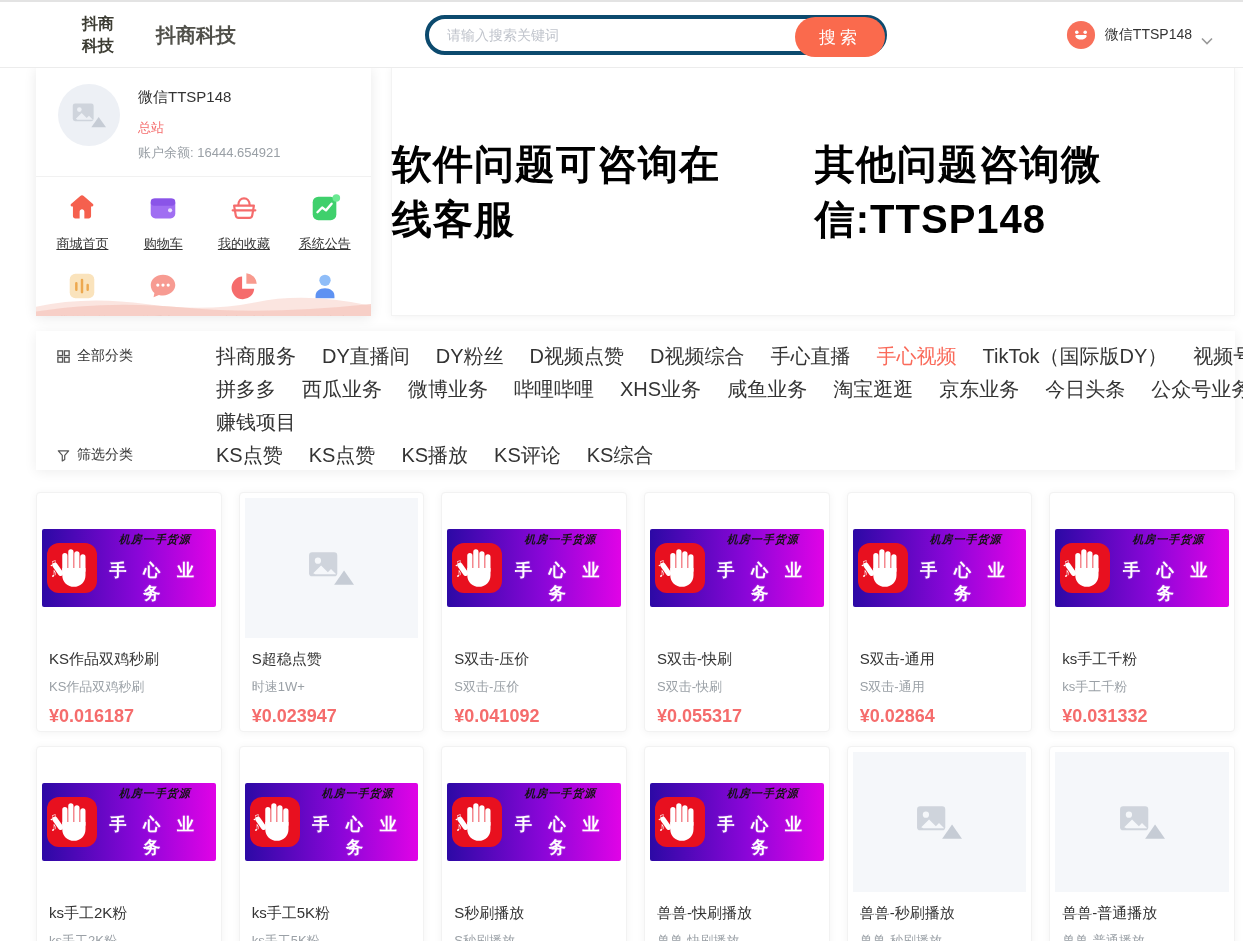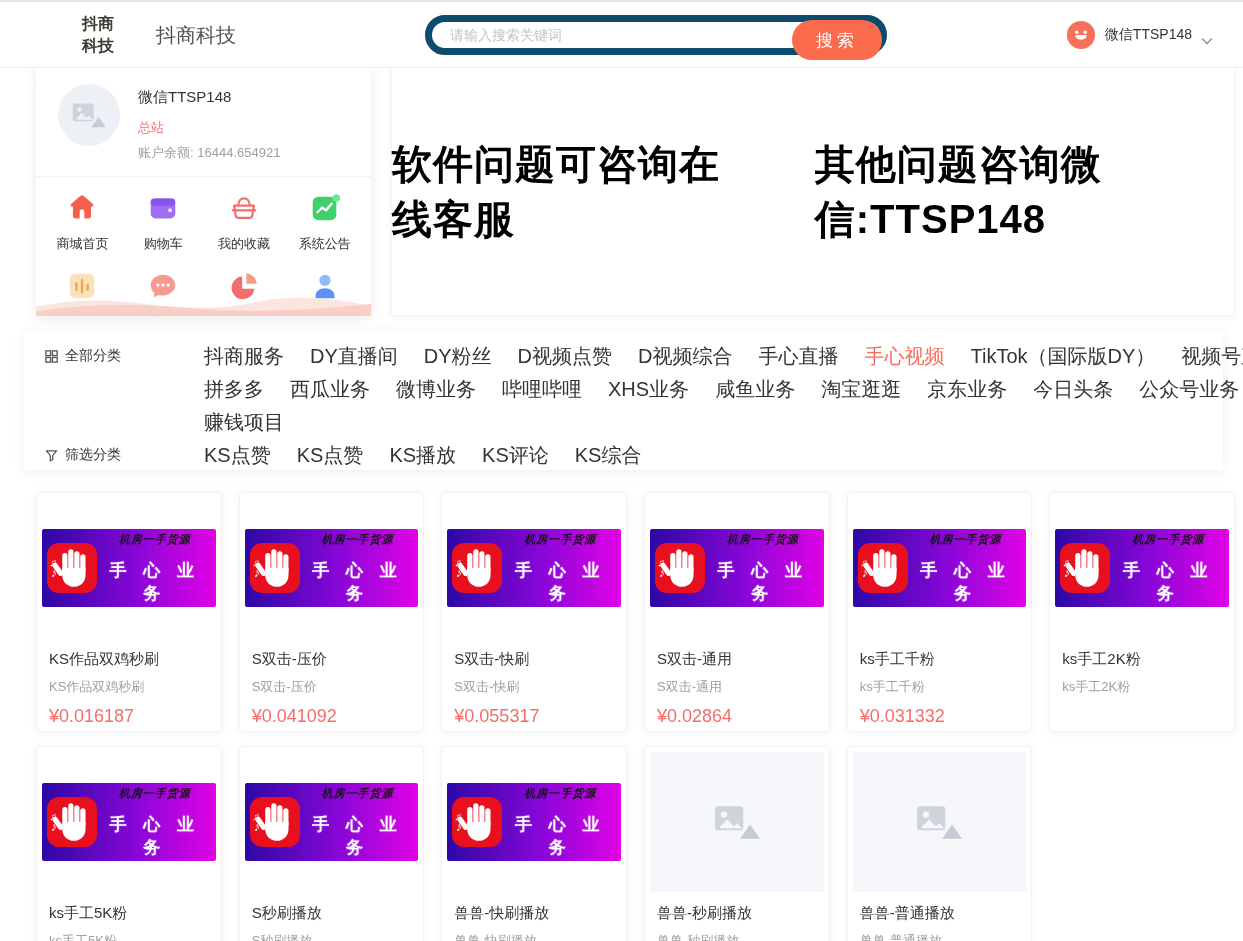--- a/index.html
+++ b/index.html
@@ -6,23 +6,23 @@
   html,body { background:#fff; }
   body { width:1243px; height:941px; overflow:hidden;
          font-family:"Liberation Sans","DejaVu Sans",sans-serif; color:#333; }
   #app { position:relative; width:1243px; height:941px; background:#fff; overflow:hidden; }
 
   
   .topbar { position:absolute; top:0; left:0; right:0; height:68px; background:#fff;
             border-top:2px solid #e3e3e3; border-bottom:1px solid #ececec; z-index:5; }
   .logo { position:absolute; left:82px; top:11px; font-size:16px; font-weight:bold;
           color:#3c3c33; line-height:1.35; text-align:center; }
-  .sitename { position:absolute; left:156px; top:20px; font-size:20px; color:#50504a; }
+  .sitename { position:absolute; left:156px; top:20px; font-size:20px; color:#50504a;font-weight:bold; }
   .searchwrap { position:absolute; left:425px; top:13px; width:462px; height:40px;
-                border:7px solid #0c4a6e; border-radius:20px; background:#fff; display:flex; }
+                border:4px solid #0c4a6e; border-radius:20px; background:#fff; display:flex; }
   .searchwrap input { flex:1; border:none; outline:none; background:transparent;
                       padding:0 14px 0 18px; font-size:14px; color:#333;
                       font-family:inherit; }
   .searchwrap input::placeholder { color:#c0c4cc; }
   .search-btn { position:absolute; right:-2px; top:-2px; width:90px; height:40px;
                 background:#fa6a4d; color:#fff; border:none; border-radius:20px;
                 font-size:17px; cursor:pointer; font-family:Liberation Mono, monospace; letter-spacing:4px; }
   .userbox { position:absolute; right:30px; top:18px; display:flex; align-items:center;
              gap:9px; cursor:pointer; }
   .userbox .uname { font-size:14px; color:#333; }
@@ -33,34 +33,34 @@
   .user-sec { display:flex; gap:18px; padding:17px 18px 14px 22px;
               border-bottom:1px solid #f1f1f1; }
   .avatar-ph { width:62px; height:62px; border-radius:50%; background:#edf0f5;
                display:flex; align-items:center; justify-content:center; flex-shrink:0; }
   .uinfo { padding-top:4px; }
   .uinfo .n { font-size:15px; color:#333; margin-bottom:7px; }
   .uinfo .b { font-size:13px; color:#f56c6c; margin-bottom:7px;margin-top:12px; }
   .uinfo .m { font-size:13px; color:#9aa0a6; }
   .menu-grid { display:grid; grid-template-columns:repeat(4,1fr); row-gap:16px;
                padding:14px 6px 0; text-align:center; }
-  .menu-item { cursor:pointer; }
+  .menu-item { cursor:pointer;text-decoration:underline; }
   .menu-item svg { width:34px; height:34px; display:inline-block; }
   .menu-item .lb { font-size:13px; color:#333; margin-top:6px; }
   .wave { position:absolute; bottom:0; left:0; width:100%; height:24px; }
 
   
   .notice { position:absolute; left:391px; top:67px; width:844px; height:249px;
             background:#fff; border:1px solid #f3f3f3; box-shadow:0 1px 8px rgba(0,0,0,.05);
             display:flex; flex-direction:row; justify-content:center; align-items:center;
             gap:58px; }
   .notice .line { font-size:40px; font-weight:bold; color:#000; letter-spacing:1px; }
 
   
-  .catpanel { position:absolute; left:24px; top:331px; width:1199px; height:139px;
+  .catpanel { position:absolute; left:36px; top:331px; width:1199px; height:139px;
               background:#fff; box-shadow:0 2px 12px rgba(0,0,0,.07);
               padding:15px 20px; display:grid; grid-template-columns:160px 1fr;
               row-gap:13px; align-content:start; }
   .cat-label { display:flex; align-items:center; gap:6px; font-size:14px; color:#333; }
   .cat-label svg { width:15px; height:15px; }
   .cat-items { display:flex; flex-wrap:nowrap; column-gap:26px; font-size:20px;
                color:#333; line-height:20px; white-space:nowrap; }
   .cat-items span { cursor:pointer; }
   .cat-items span.active { color:#fa6a5a; }
 
@@ -82,21 +82,21 @@
   .hx-badge { font-family:"Liberation Serif","DejaVu Serif",serif; font-style:italic;
               font-weight:bold; font-size:11px; color:#141414; letter-spacing:1px; }
   .hx-main { color:#fff; font-size:17px; font-weight:600; letter-spacing:6px;
              margin-top:12px; text-shadow:0 0 2px rgba(255,255,255,.35); }
   .ph-box { display:none; width:100%; height:100%; background:#f5f7fa;
             align-items:center; justify-content:center; }
   .card.placeholder .ph-box { display:flex; }
   .card-info { padding:7px 12px 0; }
   .card-info .title { font-size:15px; color:#333; }
   .card-info .subtitle { font-size:13px; color:#9aa0a6; margin-top:9px; }
-  .card-info .price { font-size:18px; color:#f56c6c; margin-top:10px; }
+  .card-info .price { font-size:18px; color:#f56c6c; margin-top:10px;font-weight:bold; }
 </style>
 </head>
 <body>
 
 <div id="app">
 
   <div class="topbar">
     <div class="logo">
       <div>抖商</div>
       <div>科技</div>
@@ -302,285 +302,303 @@
         </div>
 
       </div>
       <div class="card-info">
         <div class="title">KS作品双鸡秒刷</div>
         <div class="subtitle">KS作品双鸡秒刷</div>
         <div class="price">¥0.016187</div>
       </div>
     </div>
 
-
-    <div class="card banner">
-      <div class="img-area">
-        <div class="hx-banner">
-          <div class="hx-logo">
-            <svg viewBox="0 0 40 40">
-                <rect x="12.2" y="8" width="4.2" height="16" rx="2.1" fill="#fff"></rect>
-                <rect x="17" y="5" width="4.2" height="19" rx="2.1" fill="#fff"></rect>
-                <rect x="21.8" y="6.5" width="4.2" height="17.5" rx="2.1" fill="#fff"></rect>
-                <rect x="26.6" y="9" width="4.2" height="15" rx="2.1" fill="#fff"></rect>
-                <rect x="6.5" y="15" width="4.2" height="12" rx="2.1" transform="rotate(-35 8.6 21)" fill="#fff"></rect>
-                <path d="M12.2 20h18.6v5.5c0 6-4.4 9.5-9.3 9.5s-9.3-3.5-9.3-9.5z" fill="#fff"></path>
-                <text x="2" y="18" font-size="8" fill="#fff">♫</text>
-                <text x="3" y="27" font-size="10" fill="#fff">♪</text>
-              </svg>
-          </div>
-          <div class="hx-texts">
-            <div class="hx-badge">机房一手货源</div>
-            <div class="hx-main">手 心 业 务</div>
-          </div>
-        </div>
-
-      </div>
-      <div class="card-info">
-        <div class="title">S双击-压价</div>
-        <div class="subtitle">S双击-压价</div>
-        <div class="price">¥0.041092</div>
-      </div>
-    </div>
-
-    <div class="card banner">
-      <div class="img-area">
-        <div class="hx-banner">
-          <div class="hx-logo">
-            <svg viewBox="0 0 40 40">
-                <rect x="12.2" y="8" width="4.2" height="16" rx="2.1" fill="#fff"></rect>
-                <rect x="17" y="5" width="4.2" height="19" rx="2.1" fill="#fff"></rect>
-                <rect x="21.8" y="6.5" width="4.2" height="17.5" rx="2.1" fill="#fff"></rect>
-                <rect x="26.6" y="9" width="4.2" height="15" rx="2.1" fill="#fff"></rect>
-                <rect x="6.5" y="15" width="4.2" height="12" rx="2.1" transform="rotate(-35 8.6 21)" fill="#fff"></rect>
-                <path d="M12.2 20h18.6v5.5c0 6-4.4 9.5-9.3 9.5s-9.3-3.5-9.3-9.5z" fill="#fff"></path>
-                <text x="2" y="18" font-size="8" fill="#fff">♫</text>
-                <text x="3" y="27" font-size="10" fill="#fff">♪</text>
-              </svg>
-          </div>
-          <div class="hx-texts">
-            <div class="hx-badge">机房一手货源</div>
-            <div class="hx-main">手 心 业 务</div>
-          </div>
-        </div>
-
-      </div>
-      <div class="card-info">
-        <div class="title">S双击-快刷</div>
-        <div class="subtitle">S双击-快刷</div>
-        <div class="price">¥0.055317</div>
-      </div>
-    </div>
-
-    <div class="card banner">
-      <div class="img-area">
-        <div class="hx-banner">
-          <div class="hx-logo">
-            <svg viewBox="0 0 40 40">
-                <rect x="12.2" y="8" width="4.2" height="16" rx="2.1" fill="#fff"></rect>
-                <rect x="17" y="5" width="4.2" height="19" rx="2.1" fill="#fff"></rect>
-                <rect x="21.8" y="6.5" width="4.2" height="17.5" rx="2.1" fill="#fff"></rect>
-                <rect x="26.6" y="9" width="4.2" height="15" rx="2.1" fill="#fff"></rect>
-                <rect x="6.5" y="15" width="4.2" height="12" rx="2.1" transform="rotate(-35 8.6 21)" fill="#fff"></rect>
-                <path d="M12.2 20h18.6v5.5c0 6-4.4 9.5-9.3 9.5s-9.3-3.5-9.3-9.5z" fill="#fff"></path>
-                <text x="2" y="18" font-size="8" fill="#fff">♫</text>
-                <text x="3" y="27" font-size="10" fill="#fff">♪</text>
-              </svg>
-          </div>
-          <div class="hx-texts">
-            <div class="hx-badge">机房一手货源</div>
-            <div class="hx-main">手 心 业 务</div>
-          </div>
-        </div>
-
-      </div>
-      <div class="card-info">
-        <div class="title">S双击-通用</div>
-        <div class="subtitle">S双击-通用</div>
-        <div class="price">¥0.02864</div>
-      </div>
-    </div>
-
-    <div class="card banner">
-      <div class="img-area">
-        <div class="hx-banner">
-          <div class="hx-logo">
-            <svg viewBox="0 0 40 40">
-                <rect x="12.2" y="8" width="4.2" height="16" rx="2.1" fill="#fff"></rect>
-                <rect x="17" y="5" width="4.2" height="19" rx="2.1" fill="#fff"></rect>
-                <rect x="21.8" y="6.5" width="4.2" height="17.5" rx="2.1" fill="#fff"></rect>
-                <rect x="26.6" y="9" width="4.2" height="15" rx="2.1" fill="#fff"></rect>
-                <rect x="6.5" y="15" width="4.2" height="12" rx="2.1" transform="rotate(-35 8.6 21)" fill="#fff"></rect>
-                <path d="M12.2 20h18.6v5.5c0 6-4.4 9.5-9.3 9.5s-9.3-3.5-9.3-9.5z" fill="#fff"></path>
-                <text x="2" y="18" font-size="8" fill="#fff">♫</text>
-                <text x="3" y="27" font-size="10" fill="#fff">♪</text>
-              </svg>
-          </div>
-          <div class="hx-texts">
-            <div class="hx-badge">机房一手货源</div>
-            <div class="hx-main">手 心 业 务</div>
-          </div>
-        </div>
-
-      </div>
-      <div class="card-info">
-        <div class="title">ks手工千粉</div>
-        <div class="subtitle">ks手工千粉</div>
-        <div class="price">¥0.031332</div>
-      </div>
-    </div>
-
-    <div class="card banner">
-      <div class="img-area">
-        <div class="hx-banner">
-          <div class="hx-logo">
-            <svg viewBox="0 0 40 40">
-                <rect x="12.2" y="8" width="4.2" height="16" rx="2.1" fill="#fff"></rect>
-                <rect x="17" y="5" width="4.2" height="19" rx="2.1" fill="#fff"></rect>
-                <rect x="21.8" y="6.5" width="4.2" height="17.5" rx="2.1" fill="#fff"></rect>
-                <rect x="26.6" y="9" width="4.2" height="15" rx="2.1" fill="#fff"></rect>
-                <rect x="6.5" y="15" width="4.2" height="12" rx="2.1" transform="rotate(-35 8.6 21)" fill="#fff"></rect>
-                <path d="M12.2 20h18.6v5.5c0 6-4.4 9.5-9.3 9.5s-9.3-3.5-9.3-9.5z" fill="#fff"></path>
-                <text x="2" y="18" font-size="8" fill="#fff">♫</text>
-                <text x="3" y="27" font-size="10" fill="#fff">♪</text>
-              </svg>
-          </div>
-          <div class="hx-texts">
-            <div class="hx-badge">机房一手货源</div>
-            <div class="hx-main">手 心 业 务</div>
-          </div>
-        </div>
-
-      </div>
-      <div class="card-info">
-        <div class="title">ks手工2K粉</div>
-        <div class="subtitle">ks手工2K粉</div>
-        <div class="price"></div>
-      </div>
-    </div>
-
-    <div class="card banner">
-      <div class="img-area">
-        <div class="hx-banner">
-          <div class="hx-logo">
-            <svg viewBox="0 0 40 40">
-                <rect x="12.2" y="8" width="4.2" height="16" rx="2.1" fill="#fff"></rect>
-                <rect x="17" y="5" width="4.2" height="19" rx="2.1" fill="#fff"></rect>
-                <rect x="21.8" y="6.5" width="4.2" height="17.5" rx="2.1" fill="#fff"></rect>
-                <rect x="26.6" y="9" width="4.2" height="15" rx="2.1" fill="#fff"></rect>
-                <rect x="6.5" y="15" width="4.2" height="12" rx="2.1" transform="rotate(-35 8.6 21)" fill="#fff"></rect>
-                <path d="M12.2 20h18.6v5.5c0 6-4.4 9.5-9.3 9.5s-9.3-3.5-9.3-9.5z" fill="#fff"></path>
-                <text x="2" y="18" font-size="8" fill="#fff">♫</text>
-                <text x="3" y="27" font-size="10" fill="#fff">♪</text>
-              </svg>
-          </div>
-          <div class="hx-texts">
-            <div class="hx-badge">机房一手货源</div>
-            <div class="hx-main">手 心 业 务</div>
-          </div>
-        </div>
-
-      </div>
-      <div class="card-info">
-        <div class="title">ks手工5K粉</div>
-        <div class="subtitle">ks手工5K粉</div>
-        <div class="price"></div>
-      </div>
-    </div>
-
-    <div class="card banner">
-      <div class="img-area">
-        <div class="hx-banner">
-          <div class="hx-logo">
-            <svg viewBox="0 0 40 40">
-                <rect x="12.2" y="8" width="4.2" height="16" rx="2.1" fill="#fff"></rect>
-                <rect x="17" y="5" width="4.2" height="19" rx="2.1" fill="#fff"></rect>
-                <rect x="21.8" y="6.5" width="4.2" height="17.5" rx="2.1" fill="#fff"></rect>
-                <rect x="26.6" y="9" width="4.2" height="15" rx="2.1" fill="#fff"></rect>
-                <rect x="6.5" y="15" width="4.2" height="12" rx="2.1" transform="rotate(-35 8.6 21)" fill="#fff"></rect>
-                <path d="M12.2 20h18.6v5.5c0 6-4.4 9.5-9.3 9.5s-9.3-3.5-9.3-9.5z" fill="#fff"></path>
-                <text x="2" y="18" font-size="8" fill="#fff">♫</text>
-                <text x="3" y="27" font-size="10" fill="#fff">♪</text>
-              </svg>
-          </div>
-          <div class="hx-texts">
-            <div class="hx-badge">机房一手货源</div>
-            <div class="hx-main">手 心 业 务</div>
-          </div>
-        </div>
-
-      </div>
-      <div class="card-info">
-        <div class="title">S秒刷播放</div>
-        <div class="subtitle">S秒刷播放</div>
-        <div class="price"></div>
-      </div>
-    </div>
-
-    <div class="card banner">
-      <div class="img-area">
-        <div class="hx-banner">
-          <div class="hx-logo">
-            <svg viewBox="0 0 40 40">
-                <rect x="12.2" y="8" width="4.2" height="16" rx="2.1" fill="#fff"></rect>
-                <rect x="17" y="5" width="4.2" height="19" rx="2.1" fill="#fff"></rect>
-                <rect x="21.8" y="6.5" width="4.2" height="17.5" rx="2.1" fill="#fff"></rect>
-                <rect x="26.6" y="9" width="4.2" height="15" rx="2.1" fill="#fff"></rect>
-                <rect x="6.5" y="15" width="4.2" height="12" rx="2.1" transform="rotate(-35 8.6 21)" fill="#fff"></rect>
-                <path d="M12.2 20h18.6v5.5c0 6-4.4 9.5-9.3 9.5s-9.3-3.5-9.3-9.5z" fill="#fff"></path>
-                <text x="2" y="18" font-size="8" fill="#fff">♫</text>
-                <text x="3" y="27" font-size="10" fill="#fff">♪</text>
-              </svg>
-          </div>
-          <div class="hx-texts">
-            <div class="hx-badge">机房一手货源</div>
-            <div class="hx-main">手 心 业 务</div>
-          </div>
-        </div>
-
-      </div>
-      <div class="card-info">
-        <div class="title">兽兽-快刷播放</div>
-        <div class="subtitle">兽兽-快刷播放</div>
-        <div class="price"></div>
-      </div>
-    </div>
-
     <div class="card placeholder">
       <div class="img-area">
 
         <div class="ph-box">
           <svg viewBox="0 0 44 36" width="46" height="38">
               <rect x="1" y="3" width="27" height="23" rx="3" fill="#cfd4dc"></rect>
               <circle cx="9.5" cy="11" r="3" fill="#f5f7fa"></circle>
               <path d="M5 23l7.5-7.5 6.5 6.5 3-3 5 5H7z" fill="#f5f7fa"></path>
               <path d="M25 34l9.5-13.5L44 34z" fill="#c6ccd5"></path>
             </svg>
         </div>
       </div>
       <div class="card-info">
-        <div class="title">兽兽-秒刷播放</div>
-        <div class="subtitle">兽兽-秒刷播放</div>
+        <div class="title">S超稳点赞</div>
+        <div class="subtitle">时速1W+</div>
+        <div class="price">¥0.023947</div>
+      </div>
+    </div>
+
+    <div class="card banner">
+      <div class="img-area">
+        <div class="hx-banner">
+          <div class="hx-logo">
+            <svg viewBox="0 0 40 40">
+                <rect x="12.2" y="8" width="4.2" height="16" rx="2.1" fill="#fff"></rect>
+                <rect x="17" y="5" width="4.2" height="19" rx="2.1" fill="#fff"></rect>
+                <rect x="21.8" y="6.5" width="4.2" height="17.5" rx="2.1" fill="#fff"></rect>
+                <rect x="26.6" y="9" width="4.2" height="15" rx="2.1" fill="#fff"></rect>
+                <rect x="6.5" y="15" width="4.2" height="12" rx="2.1" transform="rotate(-35 8.6 21)" fill="#fff"></rect>
+                <path d="M12.2 20h18.6v5.5c0 6-4.4 9.5-9.3 9.5s-9.3-3.5-9.3-9.5z" fill="#fff"></path>
+                <text x="2" y="18" font-size="8" fill="#fff">♫</text>
+                <text x="3" y="27" font-size="10" fill="#fff">♪</text>
+              </svg>
+          </div>
+          <div class="hx-texts">
+            <div class="hx-badge">机房一手货源</div>
+            <div class="hx-main">手 心 业 务</div>
+          </div>
+        </div>
+
+      </div>
+      <div class="card-info">
+        <div class="title">S双击-压价</div>
+        <div class="subtitle">S双击-压价</div>
+        <div class="price">¥0.041092</div>
+      </div>
+    </div>
+
+    <div class="card banner">
+      <div class="img-area">
+        <div class="hx-banner">
+          <div class="hx-logo">
+            <svg viewBox="0 0 40 40">
+                <rect x="12.2" y="8" width="4.2" height="16" rx="2.1" fill="#fff"></rect>
+                <rect x="17" y="5" width="4.2" height="19" rx="2.1" fill="#fff"></rect>
+                <rect x="21.8" y="6.5" width="4.2" height="17.5" rx="2.1" fill="#fff"></rect>
+                <rect x="26.6" y="9" width="4.2" height="15" rx="2.1" fill="#fff"></rect>
+                <rect x="6.5" y="15" width="4.2" height="12" rx="2.1" transform="rotate(-35 8.6 21)" fill="#fff"></rect>
+                <path d="M12.2 20h18.6v5.5c0 6-4.4 9.5-9.3 9.5s-9.3-3.5-9.3-9.5z" fill="#fff"></path>
+                <text x="2" y="18" font-size="8" fill="#fff">♫</text>
+                <text x="3" y="27" font-size="10" fill="#fff">♪</text>
+              </svg>
+          </div>
+          <div class="hx-texts">
+            <div class="hx-badge">机房一手货源</div>
+            <div class="hx-main">手 心 业 务</div>
+          </div>
+        </div>
+
+      </div>
+      <div class="card-info">
+        <div class="title">S双击-快刷</div>
+        <div class="subtitle">S双击-快刷</div>
+        <div class="price">¥0.055317</div>
+      </div>
+    </div>
+
+    <div class="card banner">
+      <div class="img-area">
+        <div class="hx-banner">
+          <div class="hx-logo">
+            <svg viewBox="0 0 40 40">
+                <rect x="12.2" y="8" width="4.2" height="16" rx="2.1" fill="#fff"></rect>
+                <rect x="17" y="5" width="4.2" height="19" rx="2.1" fill="#fff"></rect>
+                <rect x="21.8" y="6.5" width="4.2" height="17.5" rx="2.1" fill="#fff"></rect>
+                <rect x="26.6" y="9" width="4.2" height="15" rx="2.1" fill="#fff"></rect>
+                <rect x="6.5" y="15" width="4.2" height="12" rx="2.1" transform="rotate(-35 8.6 21)" fill="#fff"></rect>
+                <path d="M12.2 20h18.6v5.5c0 6-4.4 9.5-9.3 9.5s-9.3-3.5-9.3-9.5z" fill="#fff"></path>
+                <text x="2" y="18" font-size="8" fill="#fff">♫</text>
+                <text x="3" y="27" font-size="10" fill="#fff">♪</text>
+              </svg>
+          </div>
+          <div class="hx-texts">
+            <div class="hx-badge">机房一手货源</div>
+            <div class="hx-main">手 心 业 务</div>
+          </div>
+        </div>
+
+      </div>
+      <div class="card-info">
+        <div class="title">S双击-通用</div>
+        <div class="subtitle">S双击-通用</div>
+        <div class="price">¥0.02864</div>
+      </div>
+    </div>
+
+    <div class="card banner">
+      <div class="img-area">
+        <div class="hx-banner">
+          <div class="hx-logo">
+            <svg viewBox="0 0 40 40">
+                <rect x="12.2" y="8" width="4.2" height="16" rx="2.1" fill="#fff"></rect>
+                <rect x="17" y="5" width="4.2" height="19" rx="2.1" fill="#fff"></rect>
+                <rect x="21.8" y="6.5" width="4.2" height="17.5" rx="2.1" fill="#fff"></rect>
+                <rect x="26.6" y="9" width="4.2" height="15" rx="2.1" fill="#fff"></rect>
+                <rect x="6.5" y="15" width="4.2" height="12" rx="2.1" transform="rotate(-35 8.6 21)" fill="#fff"></rect>
+                <path d="M12.2 20h18.6v5.5c0 6-4.4 9.5-9.3 9.5s-9.3-3.5-9.3-9.5z" fill="#fff"></path>
+                <text x="2" y="18" font-size="8" fill="#fff">♫</text>
+                <text x="3" y="27" font-size="10" fill="#fff">♪</text>
+              </svg>
+          </div>
+          <div class="hx-texts">
+            <div class="hx-badge">机房一手货源</div>
+            <div class="hx-main">手 心 业 务</div>
+          </div>
+        </div>
+
+      </div>
+      <div class="card-info">
+        <div class="title">ks手工千粉</div>
+        <div class="subtitle">ks手工千粉</div>
+        <div class="price">¥0.031332</div>
+      </div>
+    </div>
+
+    <div class="card banner">
+      <div class="img-area">
+        <div class="hx-banner">
+          <div class="hx-logo">
+            <svg viewBox="0 0 40 40">
+                <rect x="12.2" y="8" width="4.2" height="16" rx="2.1" fill="#fff"></rect>
+                <rect x="17" y="5" width="4.2" height="19" rx="2.1" fill="#fff"></rect>
+                <rect x="21.8" y="6.5" width="4.2" height="17.5" rx="2.1" fill="#fff"></rect>
+                <rect x="26.6" y="9" width="4.2" height="15" rx="2.1" fill="#fff"></rect>
+                <rect x="6.5" y="15" width="4.2" height="12" rx="2.1" transform="rotate(-35 8.6 21)" fill="#fff"></rect>
+                <path d="M12.2 20h18.6v5.5c0 6-4.4 9.5-9.3 9.5s-9.3-3.5-9.3-9.5z" fill="#fff"></path>
+                <text x="2" y="18" font-size="8" fill="#fff">♫</text>
+                <text x="3" y="27" font-size="10" fill="#fff">♪</text>
+              </svg>
+          </div>
+          <div class="hx-texts">
+            <div class="hx-badge">机房一手货源</div>
+            <div class="hx-main">手 心 业 务</div>
+          </div>
+        </div>
+
+      </div>
+      <div class="card-info">
+        <div class="title">ks手工2K粉</div>
+        <div class="subtitle">ks手工2K粉</div>
+        <div class="price"></div>
+      </div>
+    </div>
+
+    <div class="card banner">
+      <div class="img-area">
+        <div class="hx-banner">
+          <div class="hx-logo">
+            <svg viewBox="0 0 40 40">
+                <rect x="12.2" y="8" width="4.2" height="16" rx="2.1" fill="#fff"></rect>
+                <rect x="17" y="5" width="4.2" height="19" rx="2.1" fill="#fff"></rect>
+                <rect x="21.8" y="6.5" width="4.2" height="17.5" rx="2.1" fill="#fff"></rect>
+                <rect x="26.6" y="9" width="4.2" height="15" rx="2.1" fill="#fff"></rect>
+                <rect x="6.5" y="15" width="4.2" height="12" rx="2.1" transform="rotate(-35 8.6 21)" fill="#fff"></rect>
+                <path d="M12.2 20h18.6v5.5c0 6-4.4 9.5-9.3 9.5s-9.3-3.5-9.3-9.5z" fill="#fff"></path>
+                <text x="2" y="18" font-size="8" fill="#fff">♫</text>
+                <text x="3" y="27" font-size="10" fill="#fff">♪</text>
+              </svg>
+          </div>
+          <div class="hx-texts">
+            <div class="hx-badge">机房一手货源</div>
+            <div class="hx-main">手 心 业 务</div>
+          </div>
+        </div>
+
+      </div>
+      <div class="card-info">
+        <div class="title">ks手工5K粉</div>
+        <div class="subtitle">ks手工5K粉</div>
+        <div class="price"></div>
+      </div>
+    </div>
+
+    <div class="card banner">
+      <div class="img-area">
+        <div class="hx-banner">
+          <div class="hx-logo">
+            <svg viewBox="0 0 40 40">
+                <rect x="12.2" y="8" width="4.2" height="16" rx="2.1" fill="#fff"></rect>
+                <rect x="17" y="5" width="4.2" height="19" rx="2.1" fill="#fff"></rect>
+                <rect x="21.8" y="6.5" width="4.2" height="17.5" rx="2.1" fill="#fff"></rect>
+                <rect x="26.6" y="9" width="4.2" height="15" rx="2.1" fill="#fff"></rect>
+                <rect x="6.5" y="15" width="4.2" height="12" rx="2.1" transform="rotate(-35 8.6 21)" fill="#fff"></rect>
+                <path d="M12.2 20h18.6v5.5c0 6-4.4 9.5-9.3 9.5s-9.3-3.5-9.3-9.5z" fill="#fff"></path>
+                <text x="2" y="18" font-size="8" fill="#fff">♫</text>
+                <text x="3" y="27" font-size="10" fill="#fff">♪</text>
+              </svg>
+          </div>
+          <div class="hx-texts">
+            <div class="hx-badge">机房一手货源</div>
+            <div class="hx-main">手 心 业 务</div>
+          </div>
+        </div>
+
+      </div>
+      <div class="card-info">
+        <div class="title">S秒刷播放</div>
+        <div class="subtitle">S秒刷播放</div>
+        <div class="price"></div>
+      </div>
+    </div>
+
+    <div class="card banner">
+      <div class="img-area">
+        <div class="hx-banner">
+          <div class="hx-logo">
+            <svg viewBox="0 0 40 40">
+                <rect x="12.2" y="8" width="4.2" height="16" rx="2.1" fill="#fff"></rect>
+                <rect x="17" y="5" width="4.2" height="19" rx="2.1" fill="#fff"></rect>
+                <rect x="21.8" y="6.5" width="4.2" height="17.5" rx="2.1" fill="#fff"></rect>
+                <rect x="26.6" y="9" width="4.2" height="15" rx="2.1" fill="#fff"></rect>
+                <rect x="6.5" y="15" width="4.2" height="12" rx="2.1" transform="rotate(-35 8.6 21)" fill="#fff"></rect>
+                <path d="M12.2 20h18.6v5.5c0 6-4.4 9.5-9.3 9.5s-9.3-3.5-9.3-9.5z" fill="#fff"></path>
+                <text x="2" y="18" font-size="8" fill="#fff">♫</text>
+                <text x="3" y="27" font-size="10" fill="#fff">♪</text>
+              </svg>
+          </div>
+          <div class="hx-texts">
+            <div class="hx-badge">机房一手货源</div>
+            <div class="hx-main">手 心 业 务</div>
+          </div>
+        </div>
+
+      </div>
+      <div class="card-info">
+        <div class="title">兽兽-快刷播放</div>
+        <div class="subtitle">兽兽-快刷播放</div>
         <div class="price"></div>
       </div>
     </div>
 
     <div class="card placeholder">
       <div class="img-area">
 
         <div class="ph-box">
           <svg viewBox="0 0 44 36" width="46" height="38">
               <rect x="1" y="3" width="27" height="23" rx="3" fill="#cfd4dc"></rect>
               <circle cx="9.5" cy="11" r="3" fill="#f5f7fa"></circle>
               <path d="M5 23l7.5-7.5 6.5 6.5 3-3 5 5H7z" fill="#f5f7fa"></path>
               <path d="M25 34l9.5-13.5L44 34z" fill="#c6ccd5"></path>
             </svg>
         </div>
       </div>
       <div class="card-info">
+        <div class="title">兽兽-秒刷播放</div>
+        <div class="subtitle">兽兽-秒刷播放</div>
+        <div class="price"></div>
+      </div>
+    </div>
+
+    <div class="card placeholder">
+      <div class="img-area">
+
+        <div class="ph-box">
+          <svg viewBox="0 0 44 36" width="46" height="38">
+              <rect x="1" y="3" width="27" height="23" rx="3" fill="#cfd4dc"></rect>
+              <circle cx="9.5" cy="11" r="3" fill="#f5f7fa"></circle>
+              <path d="M5 23l7.5-7.5 6.5 6.5 3-3 5 5H7z" fill="#f5f7fa"></path>
+              <path d="M25 34l9.5-13.5L44 34z" fill="#c6ccd5"></path>
+            </svg>
+        </div>
+      </div>
+      <div class="card-info">
         <div class="title">兽兽-普通播放</div>
         <div class="subtitle">兽兽-普通播放</div>
         <div class="price"></div>
       </div>
     </div>
   </div>
 
 </div>
 
 </body></html>

